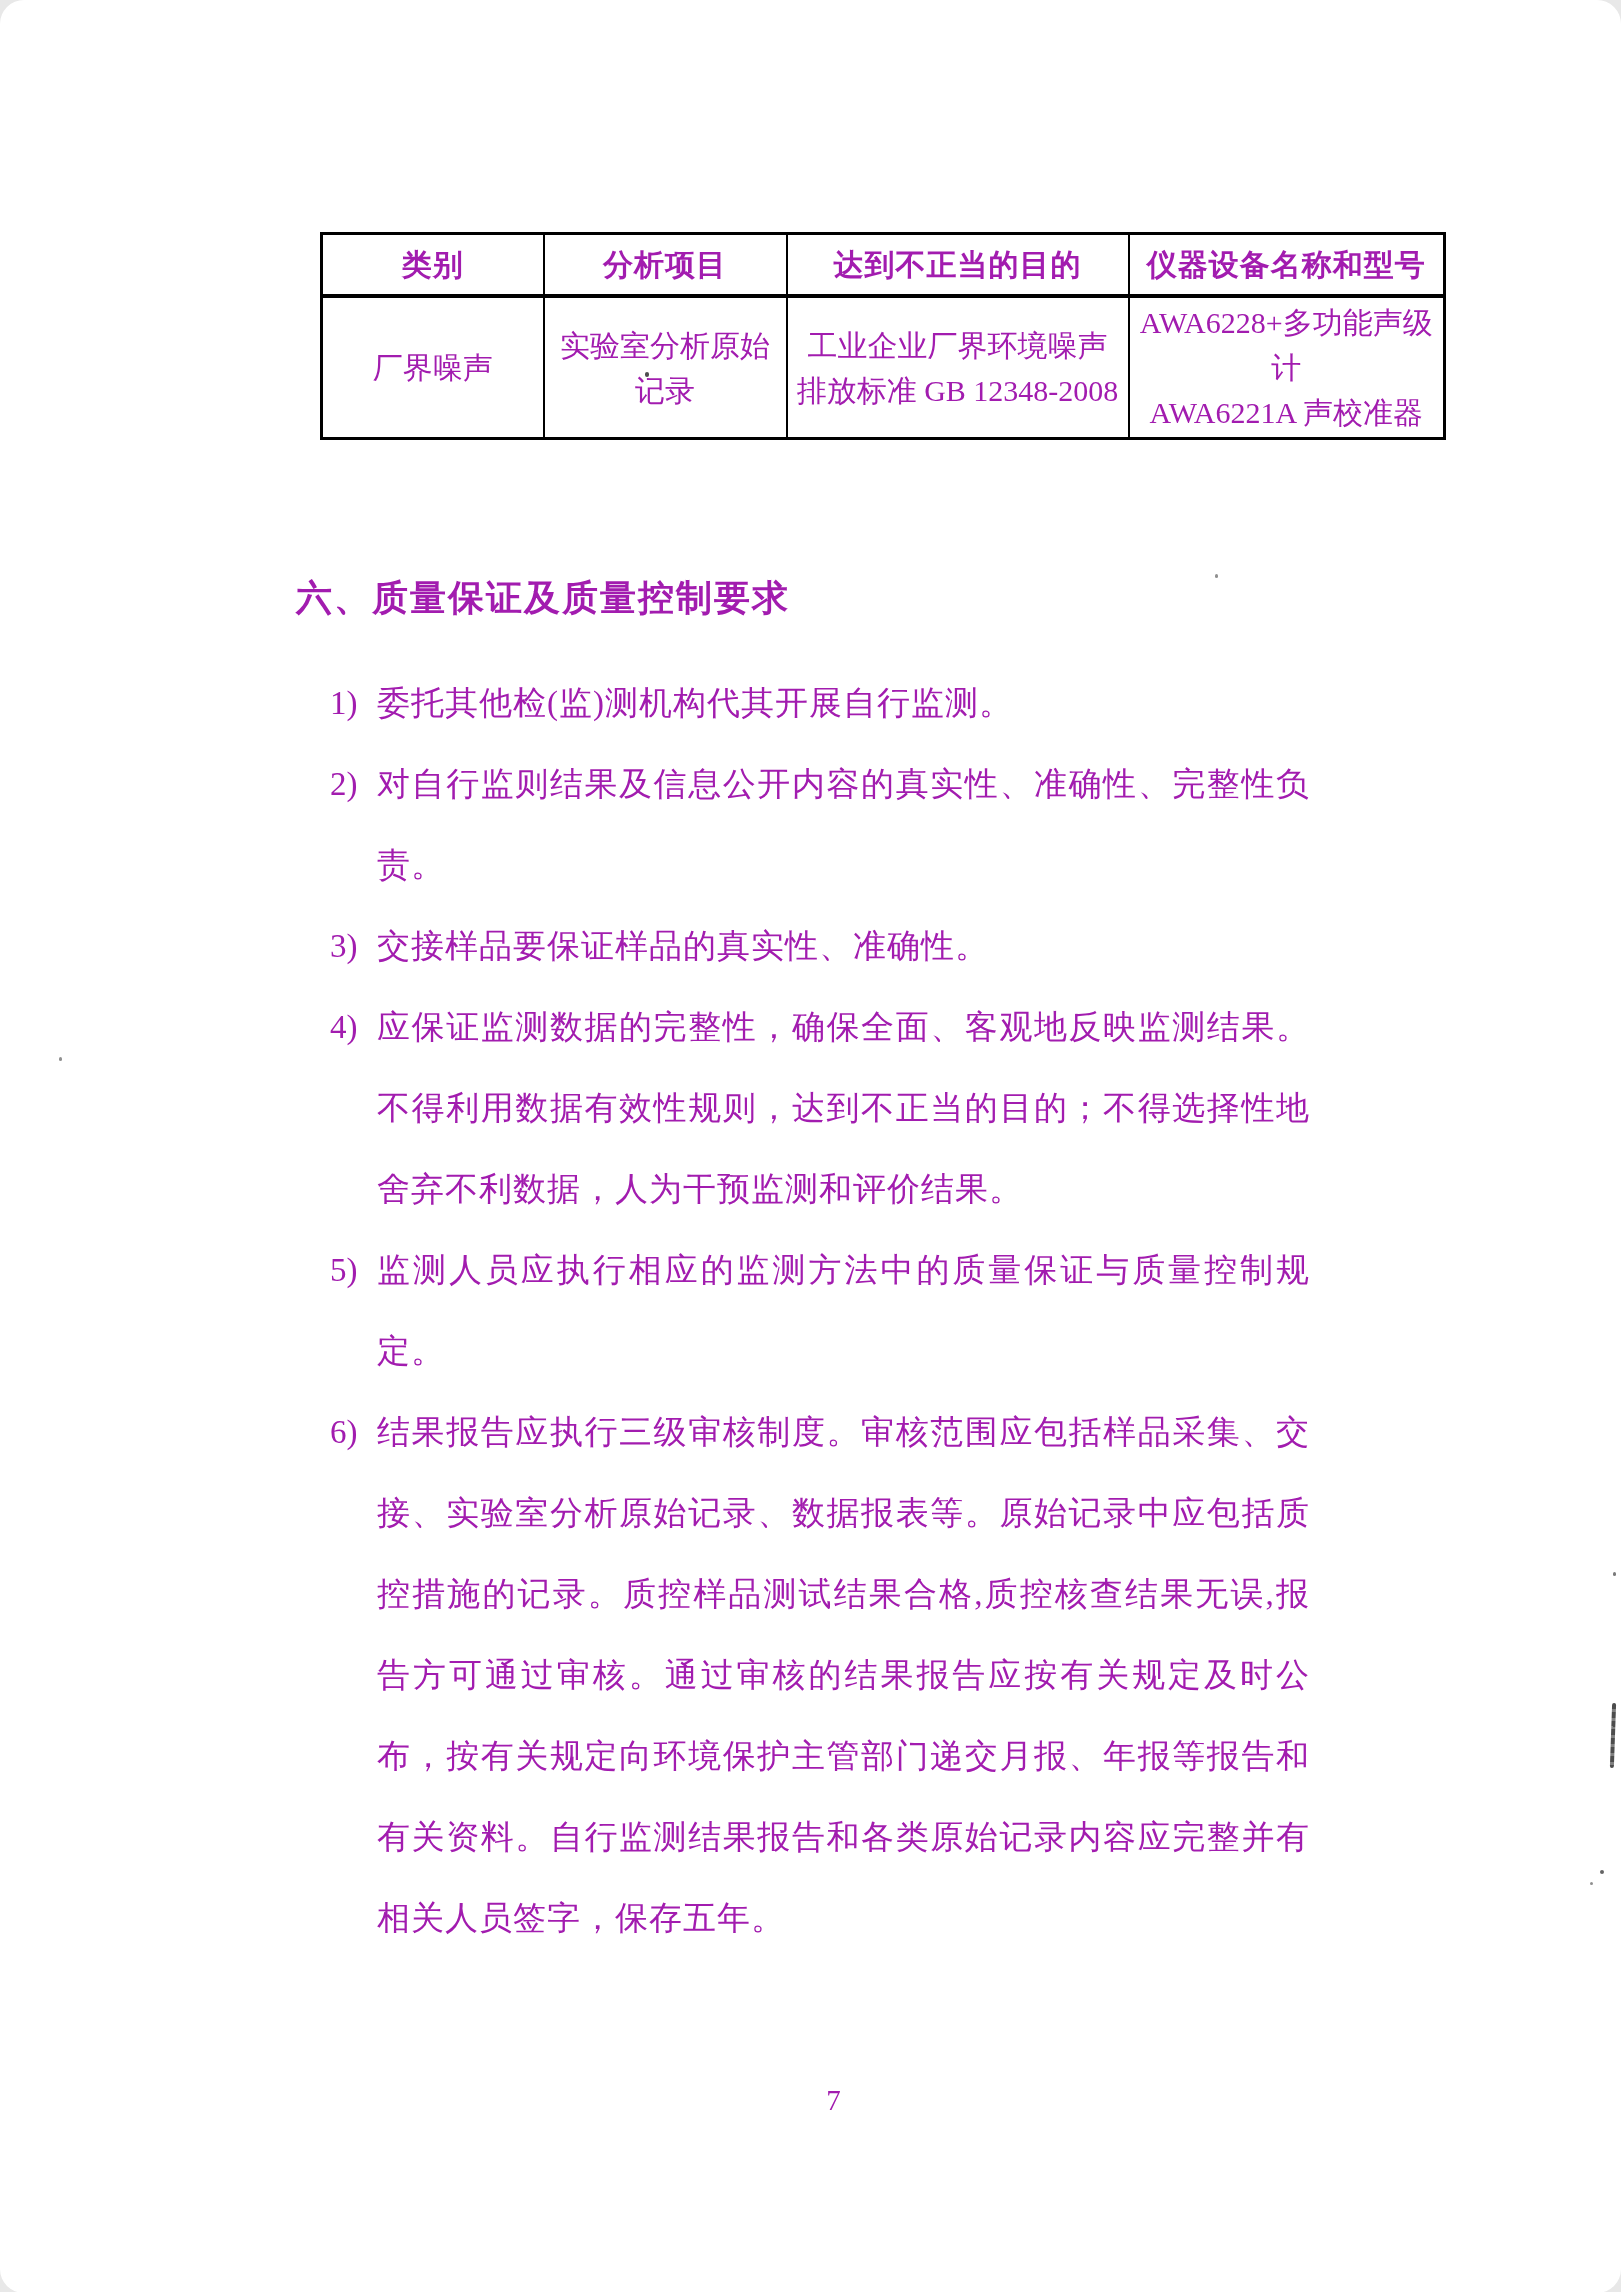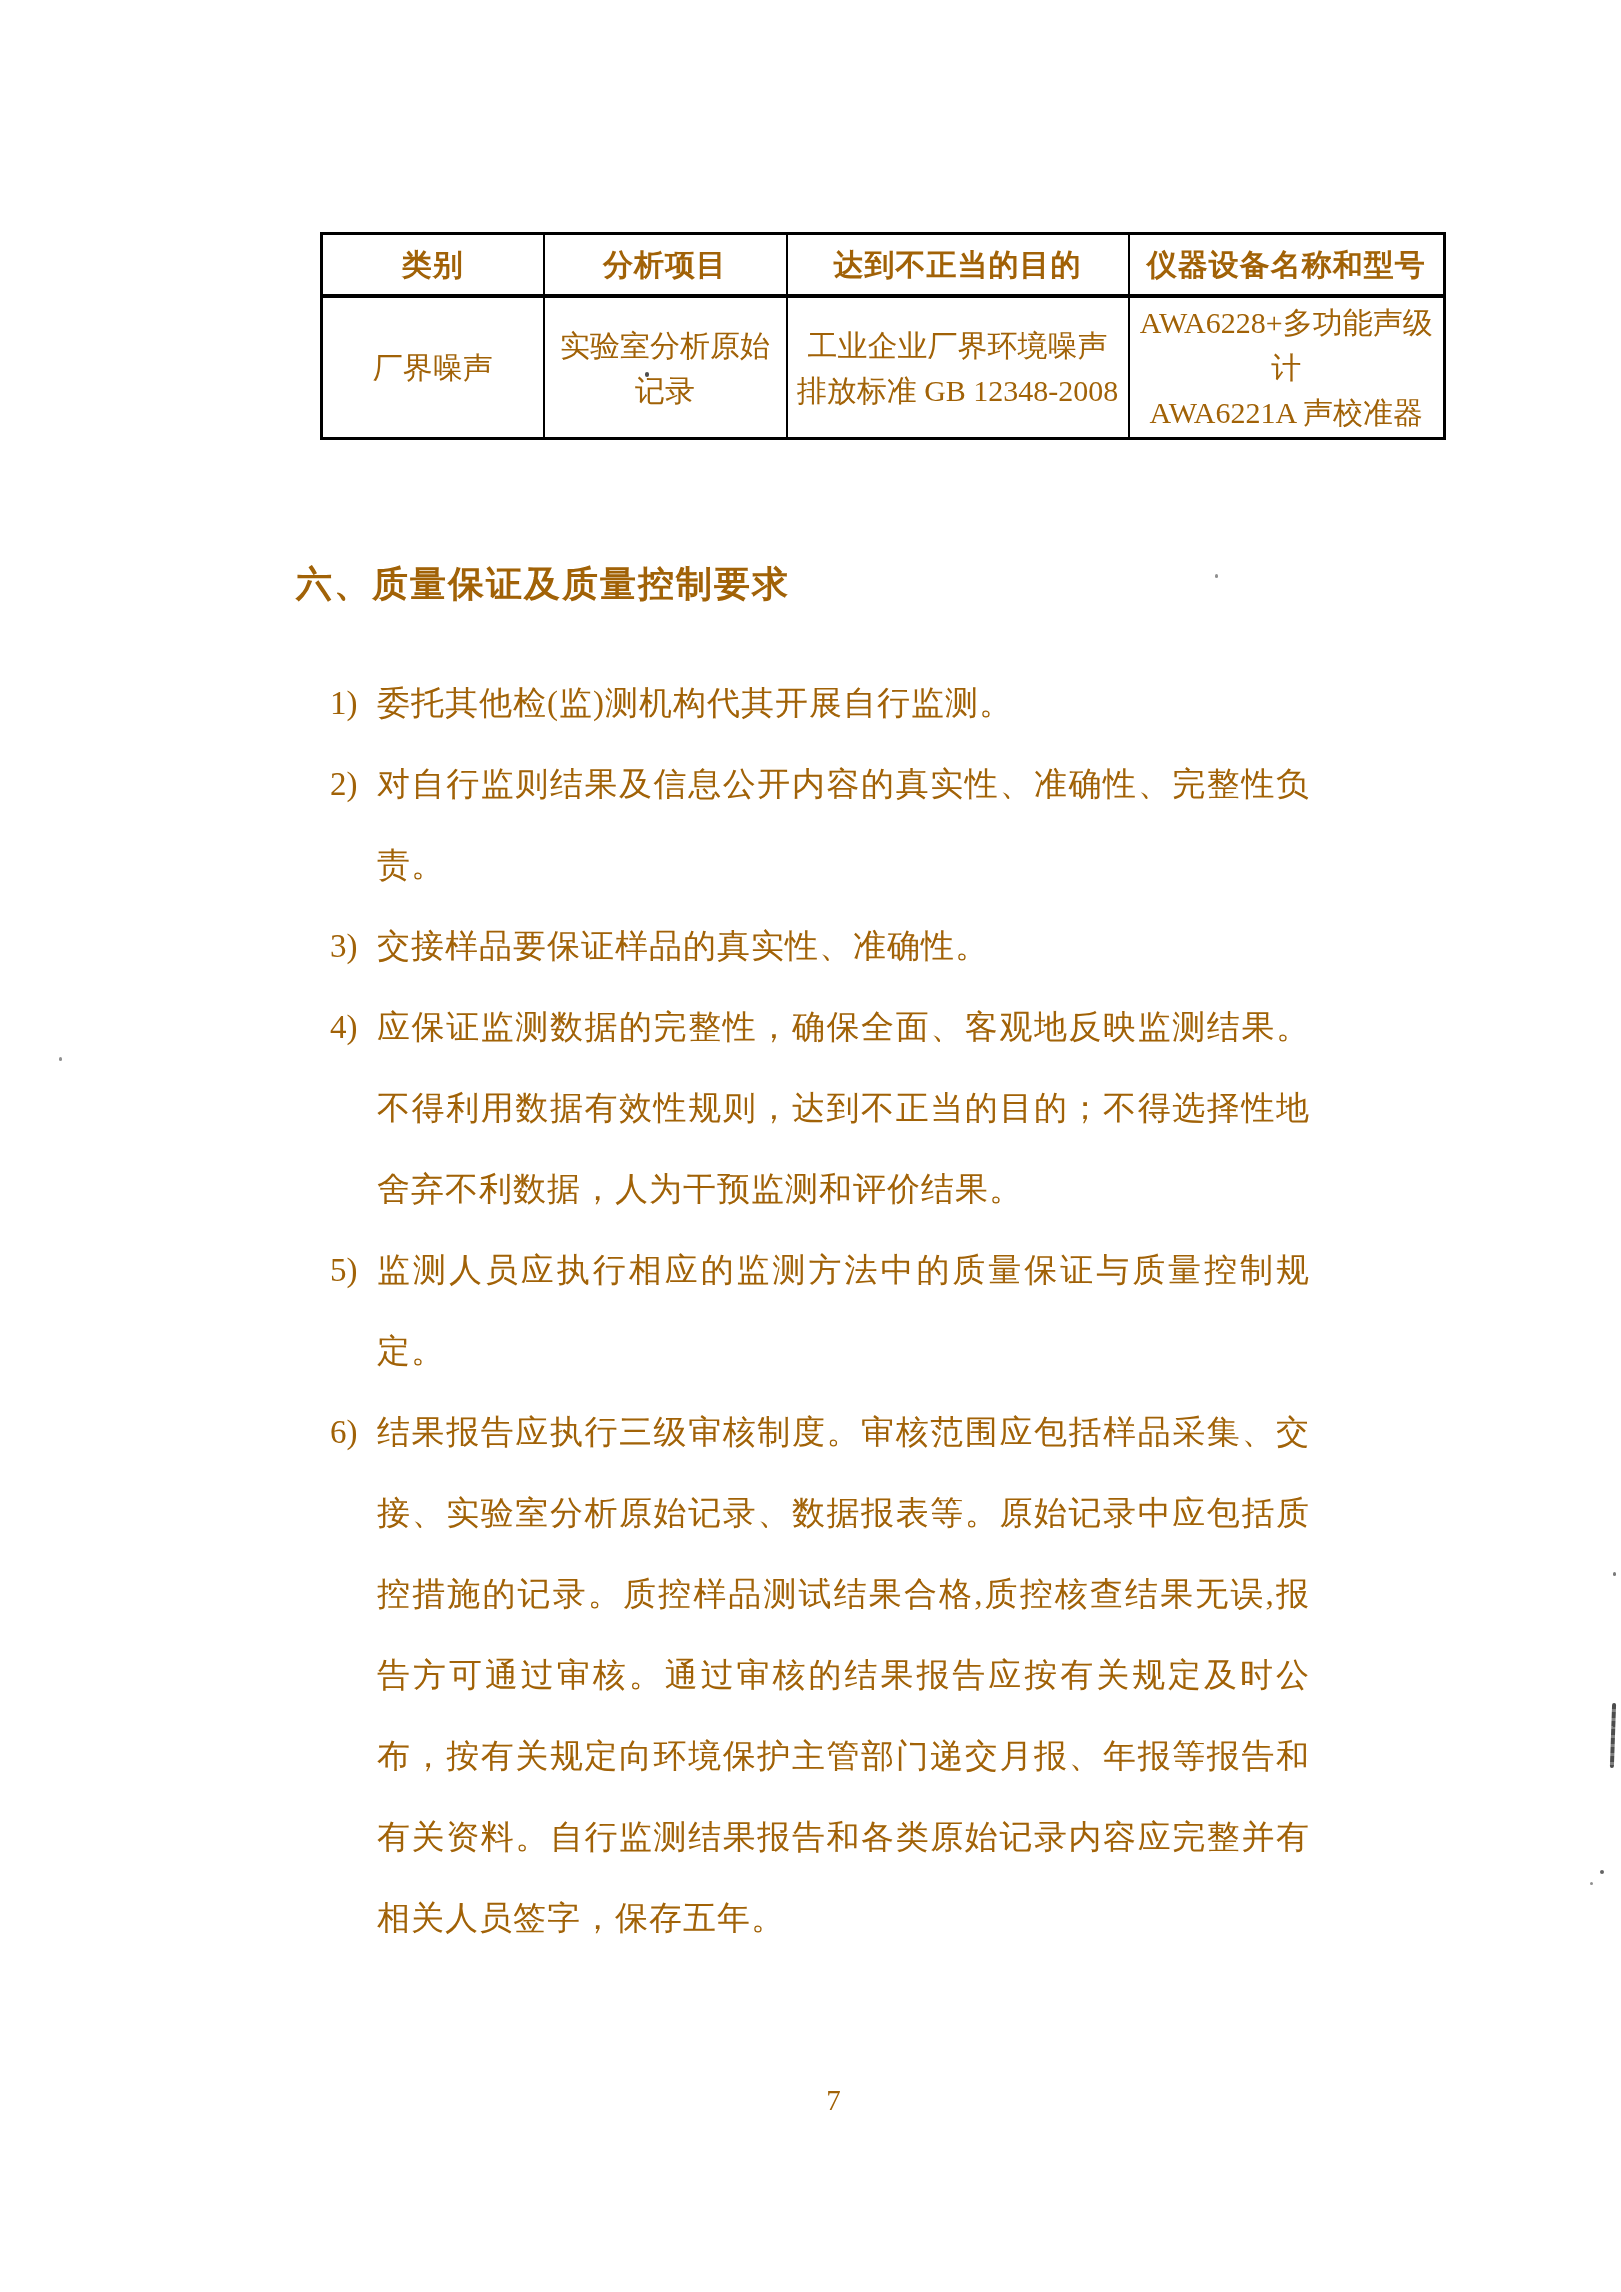--- a/index.html
+++ b/index.html
@@ -2,22 +2,23 @@
 <html><head>
 <meta charset="utf-8">
 <style>
   html, body { margin: 0; padding: 0; background: #e8e8e8; }
   .page {
     position: relative;
     width: 1621px;
     height: 2293px;
     background: #ffffff;
     font-family: "Liberation Serif", "DejaVu Serif", serif;
-    color: #a16207;
+    color: #a21caf;
     overflow: hidden;
+    border-radius: 24px;
   }
 
   
   .doc-table {
     position: absolute;
     left: 320px;
     top: 232px;
     width: 1123px;
     border-collapse: collapse;
     table-layout: fixed;
@@ -43,21 +44,21 @@
   .col-category  { width: 222px; }
   .col-item      { width: 243px; }
   .col-method    { width: 342px; }
   .col-instrument{ width: 316px; }
   .instr-line { display: block; }
 
   
   .section-heading {
     position: absolute;
     left: 296px;
-    top: 560px;
+    top: 574px;
     font-family: "Liberation Sans", "DejaVu Sans", sans-serif;
     font-weight: bold;
     font-size: 36px;
     letter-spacing: 2px;
     white-space: nowrap;
   }
 
   
   .req-list {
     position: absolute;

